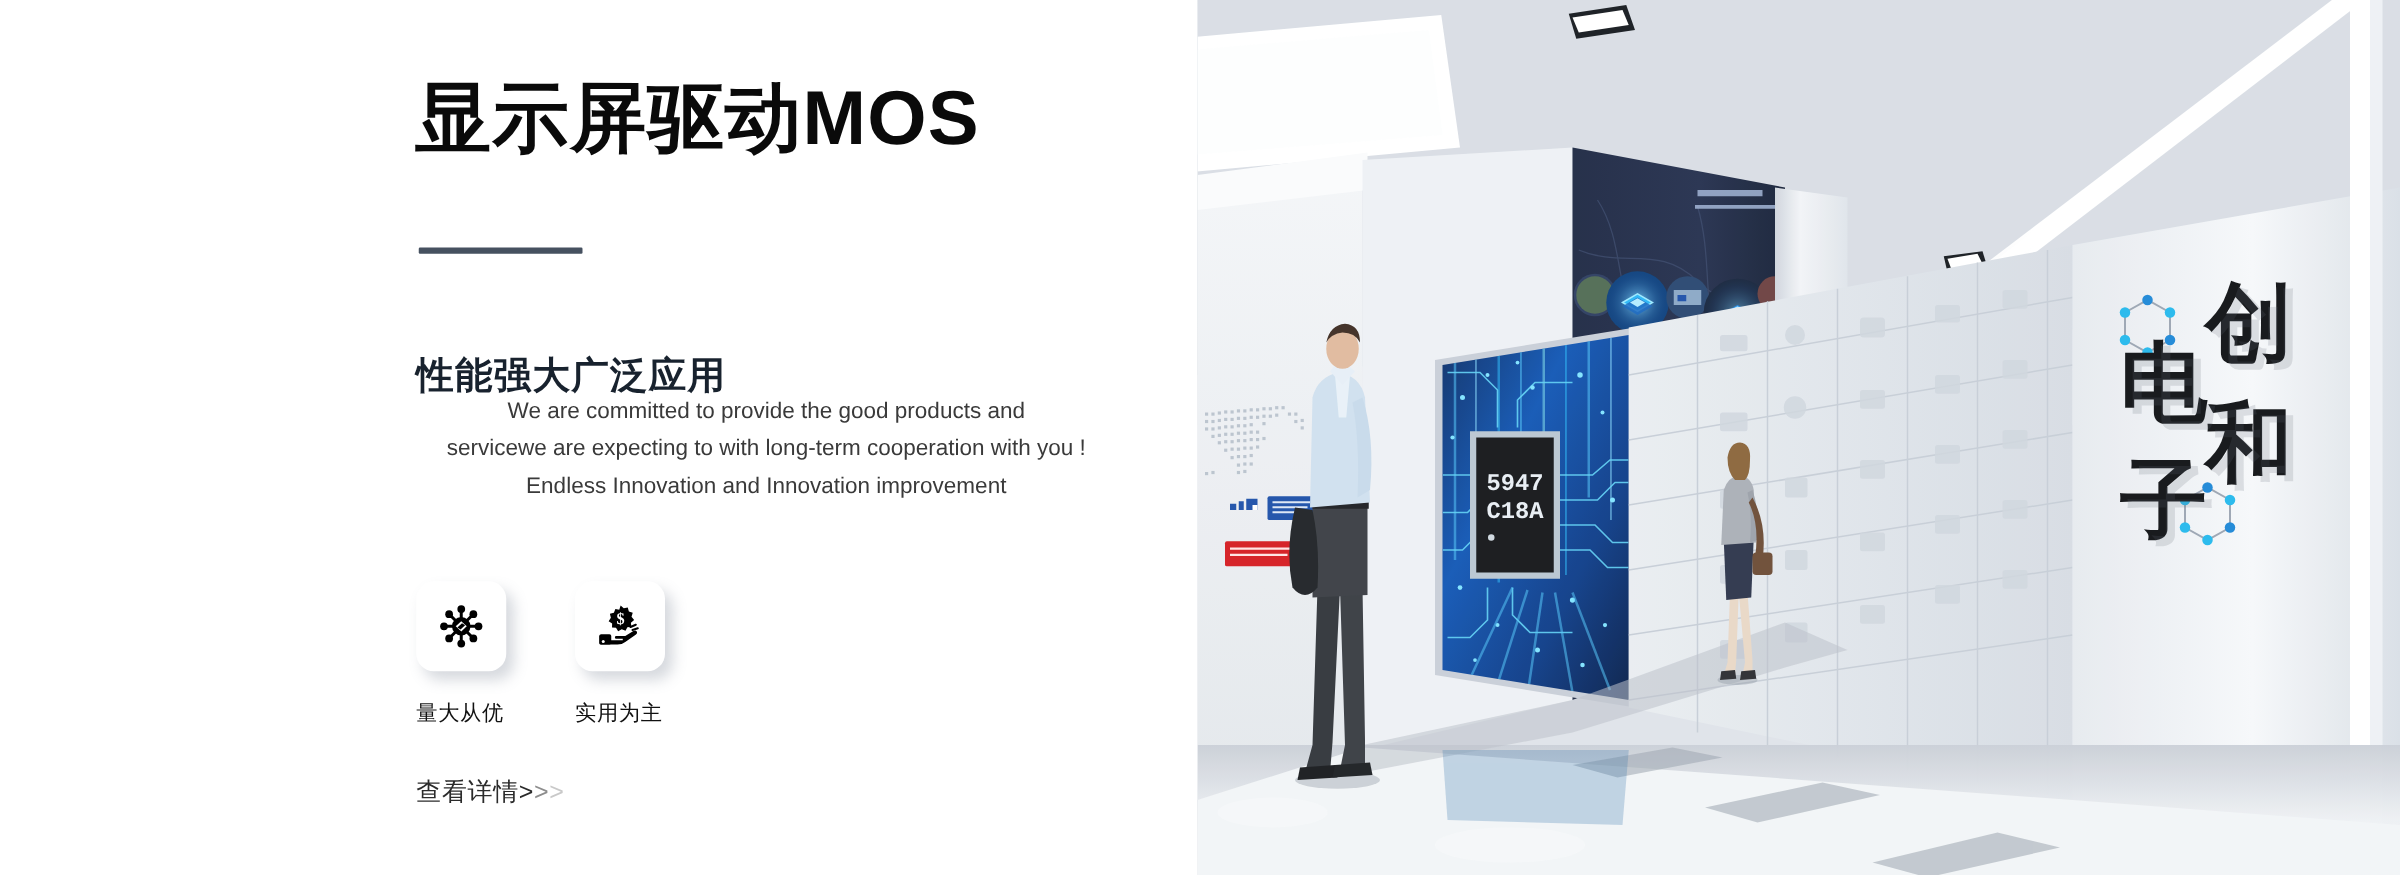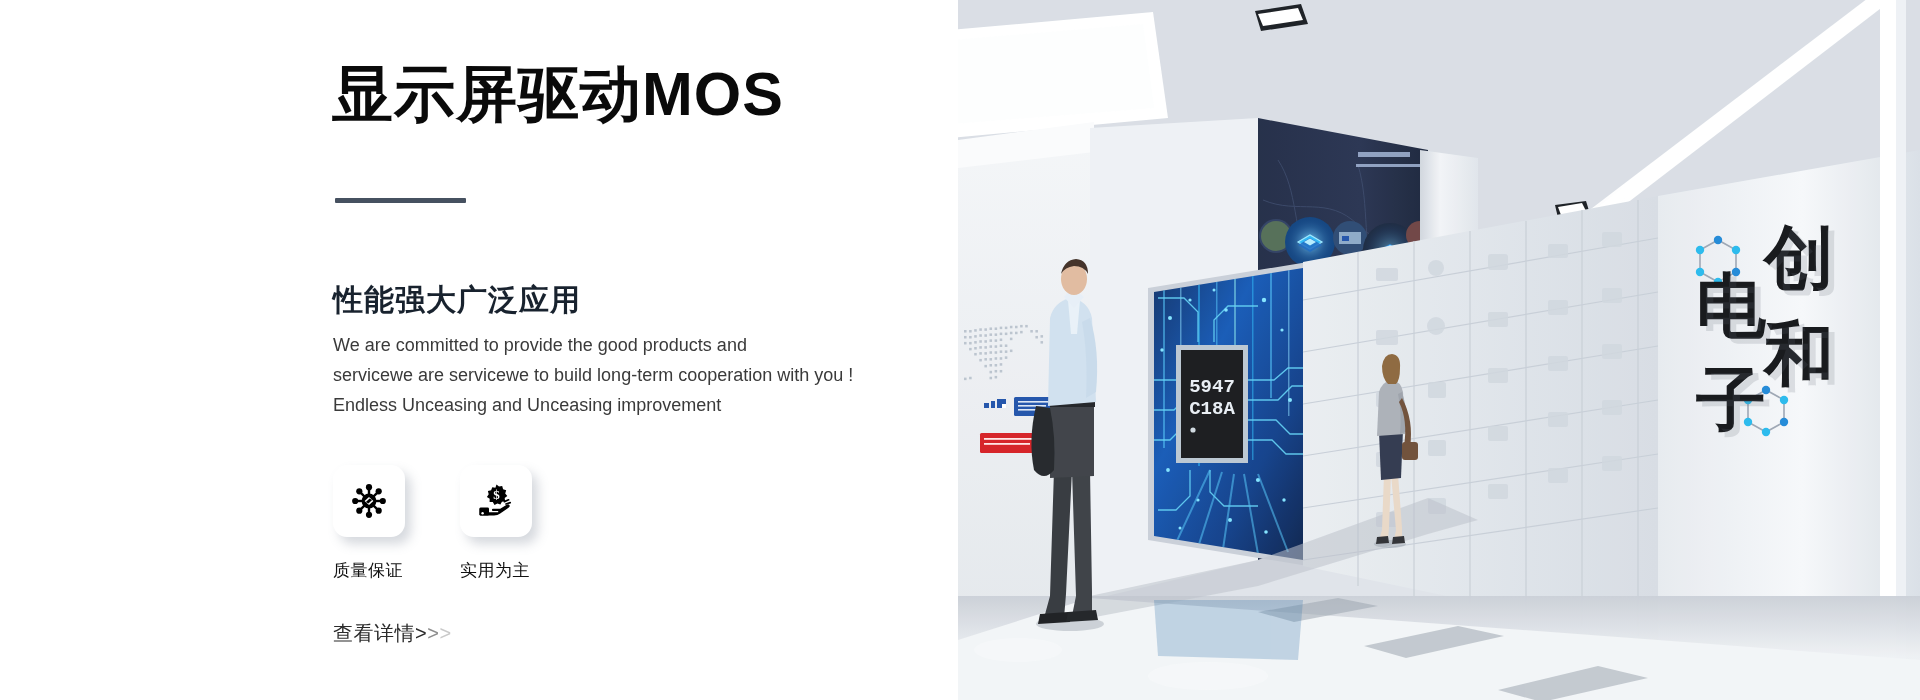--- a/index.html
+++ b/index.html
@@ -22,22 +22,22 @@
     width:131px; height:5px; background:#465160; border-radius:1px;
   }
 
   .subtitle{
     position:absolute; left:333px; top:280px;
     font-size:30px; font-weight:700; letter-spacing:1px; color:#18222e;
     white-space:nowrap;
   }
 
   .desc{
-    position:absolute; left:333px; top:330px;
-    font-size:18px; line-height:1.67; color:#3a3a3a; width:560px;
+    position:absolute; left:333px; top:313px;
+    font-size:18px; line-height:1.67; color:#3a3a3a; width:560px;text-align:center;
   }
   .desc div{ white-space:nowrap; }
 
   
   .features{ position:absolute; left:333px; top:465px; display:flex; gap:55px; }
   .feature{ width:72px; }
   .feature .tile{
     position:relative; width:72px; height:72px; border-radius:14px;
     background:#ffffff;
     box-shadow: 6px 7px 11px rgba(120,130,145,0.30);
@@ -74,22 +74,22 @@
   <div class="left-panel">
 
     <div class="title">显示屏驱动MOS</div>
 
     <div class="divider"></div>
 
     <div class="subtitle">性能强大广泛应用</div>
 
     <div class="desc">
       <div>We are committed to provide the good products and</div>
-      <div>servicewe are servicewe to build long-term cooperation with you !</div>
-      <div>Endless Unceasing and Unceasing improvement</div>
+      <div>servicewe are expecting to with long-term cooperation with you !</div>
+      <div>Endless Innovation and Innovation improvement</div>
     </div>
 
     <div class="features">
 
 
       <div class="feature">
         <div class="tile">
           <span>
             <svg width="40" height="40" viewBox="0 0 40 40">
               <g stroke="#000" stroke-width="2.4" fill="none">
@@ -111,21 +111,21 @@
                 <circle cx="29.7" cy="29.7" r="3.1"></circle>
                 <circle cx="29.7" cy="10.3" r="3.1"></circle>
                 <circle cx="10.3" cy="29.7" r="3.1"></circle>
                 <circle cx="20" cy="20" r="7.4"></circle>
               </g>
               <path d="M15.6 20 L20 15.9 L24.4 20 L20 24.1 Z" fill="#fff"></path>
               <path d="M16.9 20.9 L20.6 17.5 L23.1 19.1 L19.4 22.5 Z" fill="#000"></path>
             </svg>
           </span>
         </div>
-        <div class="flabel">质量保证</div>
+        <div class="flabel">量大从优</div>
       </div>
 
       <div class="feature">
         <div class="tile">
           <span>
             <svg width="40" height="40" viewBox="0 0 40 40">
               <g fill="#000">
                 <path d="M20.5 3.4 L23.0 5.6 L26.2 5.0 L27.1 8.2 L30.2 9.2 L29.2 12.4 L31.3 15.0 L28.7 17.1 L29.1 20.3 L25.9 20.7 L24.4 23.6 L21.4 22.4 L18.5 23.9 L16.8 21.1 L13.6 20.9 L13.7 17.7 L10.9 15.9 L12.7 13.2 L11.9 10.0 L15.1 9.2 L16.3 6.2 L19.4 6.8 Z"></path>
                 <text x="20.4" y="18.2" font-size="13" font-weight="700" fill="#fff" text-anchor="middle" font-family="Liberation Serif, serif">$</text>
                 <path d="M3.5 27.4 L3.5 33.6 Q3.5 34.6 4.6 34.6 L18.0 34.6 Q21.6 34.6 24.2 32.6 L32.8 26.6 Q34.4 25.4 33.3 24.0 Q32.3 22.8 30.7 23.8 L24.2 27.8 L17.0 27.8 Q15.9 27.8 15.9 28.9 Q15.9 30.0 17.0 30.0 L22.2 30.0 L22.2 31.2 L4.6 31.2 L4.6 27.4 Z"></path>

